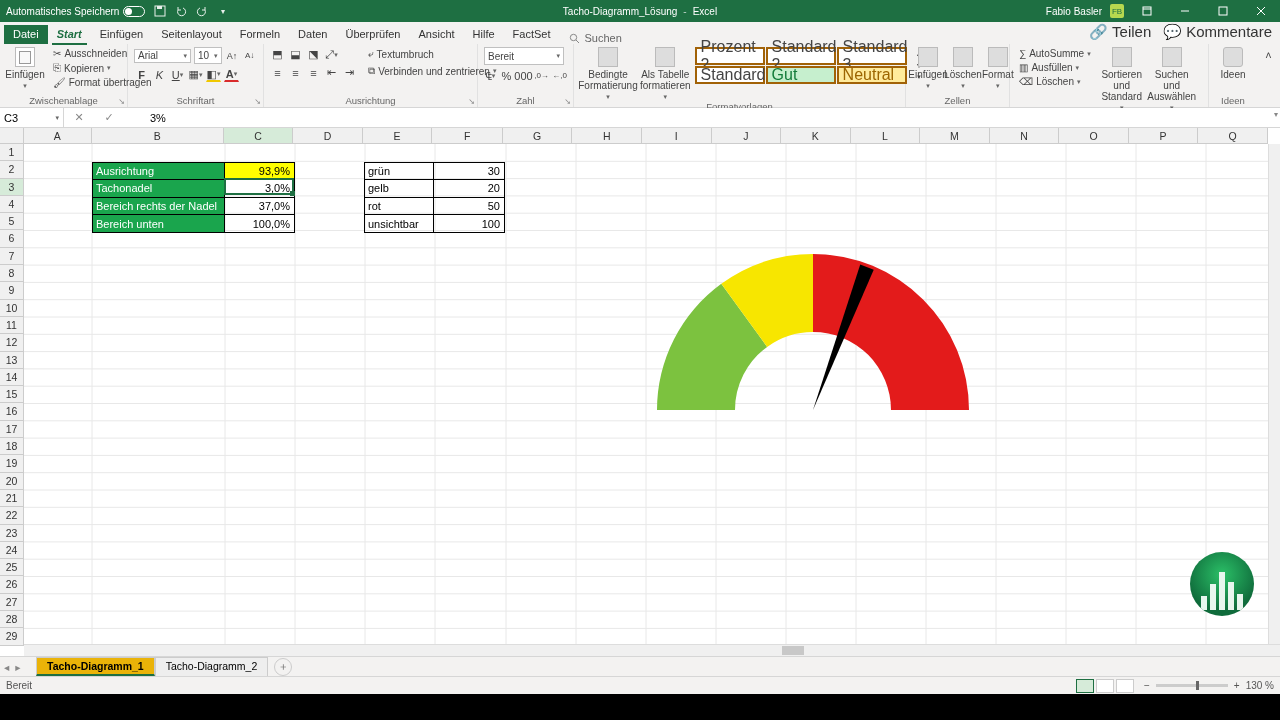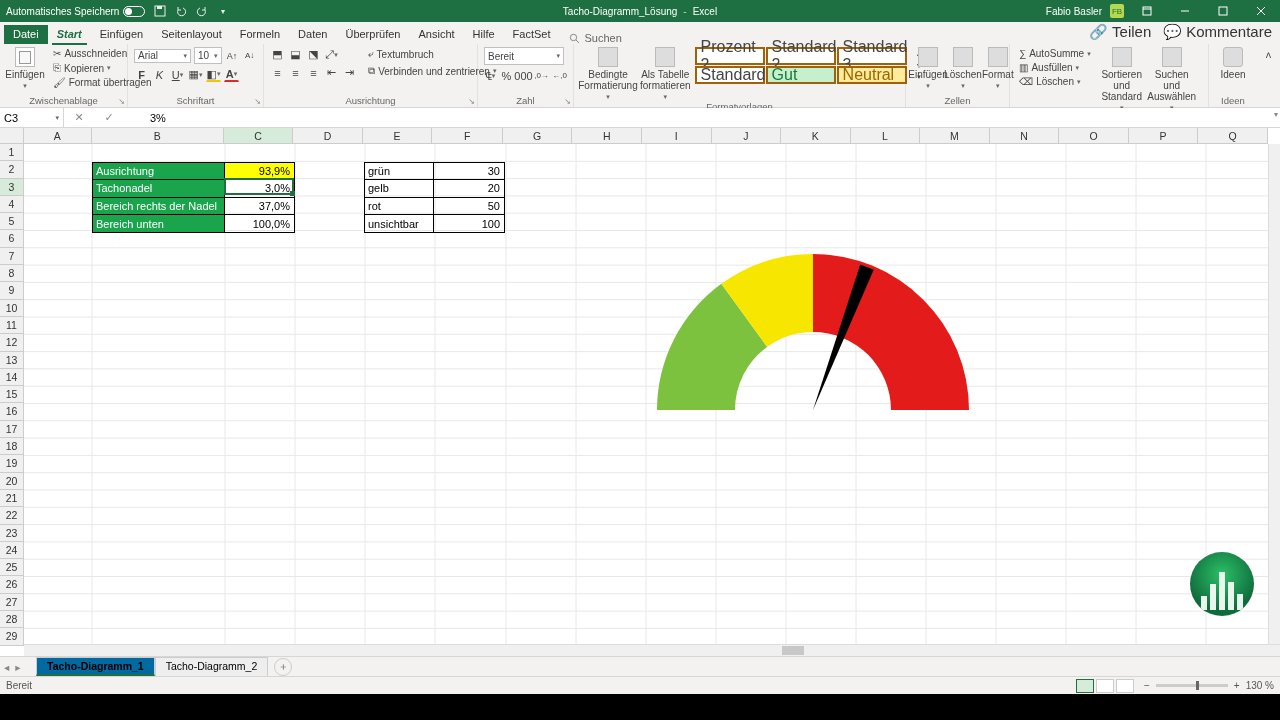--- a/index.html
+++ b/index.html
@@ -101,21 +101,21 @@
   .logo-badge .bars div{ width:6px; background:#e8f6ee;}
 
   .hscroll { position:absolute; left:24px; right:0; bottom:0; height:12px; background:#f0f0f0; border-top:1px solid #ddd;}
   .hscroll .thumb{ position:absolute; left:758px; top:1px; width:22px; height:9px; background:#c8c8c8;}
   .vscroll { position:absolute; right:0; top:16px; bottom:12px; width:12px; background:#f0f0f0; border-left:1px solid #ddd;}
 
   
   .sheetbar { height: 20px; background: #f3f2f1; border-top: 1px solid #d6d6d6; display: flex; align-items: center; font-size: 10.5px; padding-left: 36px; gap: 0; }
   .sheetnav { position:absolute; left:4px; display:flex; gap:6px; color:#888;}
   .stab { padding: 2px 10px; border: 1px solid #ccc; border-bottom: none; background: #eee; cursor: pointer; position: relative; }
-  .stab.active { background: #0369a1; border-bottom: 2px solid #1e6f42; font-weight: 600; }
+  .stab.active { background: #eab308; border-bottom: 2px solid #1e6f42; font-weight: 600; }
   .addsheet { width: 18px; height: 18px; margin-left: 6px; display: flex; align-items: center; justify-content: center; cursor: pointer; color: #666; border:1px solid #ccc; border-radius:50%;}
 
   
   .statusbar { height: 18px; background: #f3f2f1; border-top: 1px solid #d6d6d6; display: flex; align-items: center; font-size: 10px; color: #555; padding: 0 6px; justify-content: space-between; position: relative;}
   .statusbar .views { display: flex; gap: 2px; }
   .viewbtn { width: 18px; height: 14px; border: 1px solid #ccc; background: #fff; cursor: pointer; }
   .viewbtn.active { background: #d6ebd9; border-color:#1e6f42;}
   .zoom { display: flex; align-items: center; gap: 6px; }
   .zslider { width: 72px; height: 3px; background: #ccc; position: relative; }
   .zslider .zthumb { position: absolute; left: 40px; top: -3px; width: 3px; height: 9px; background: #666; }

